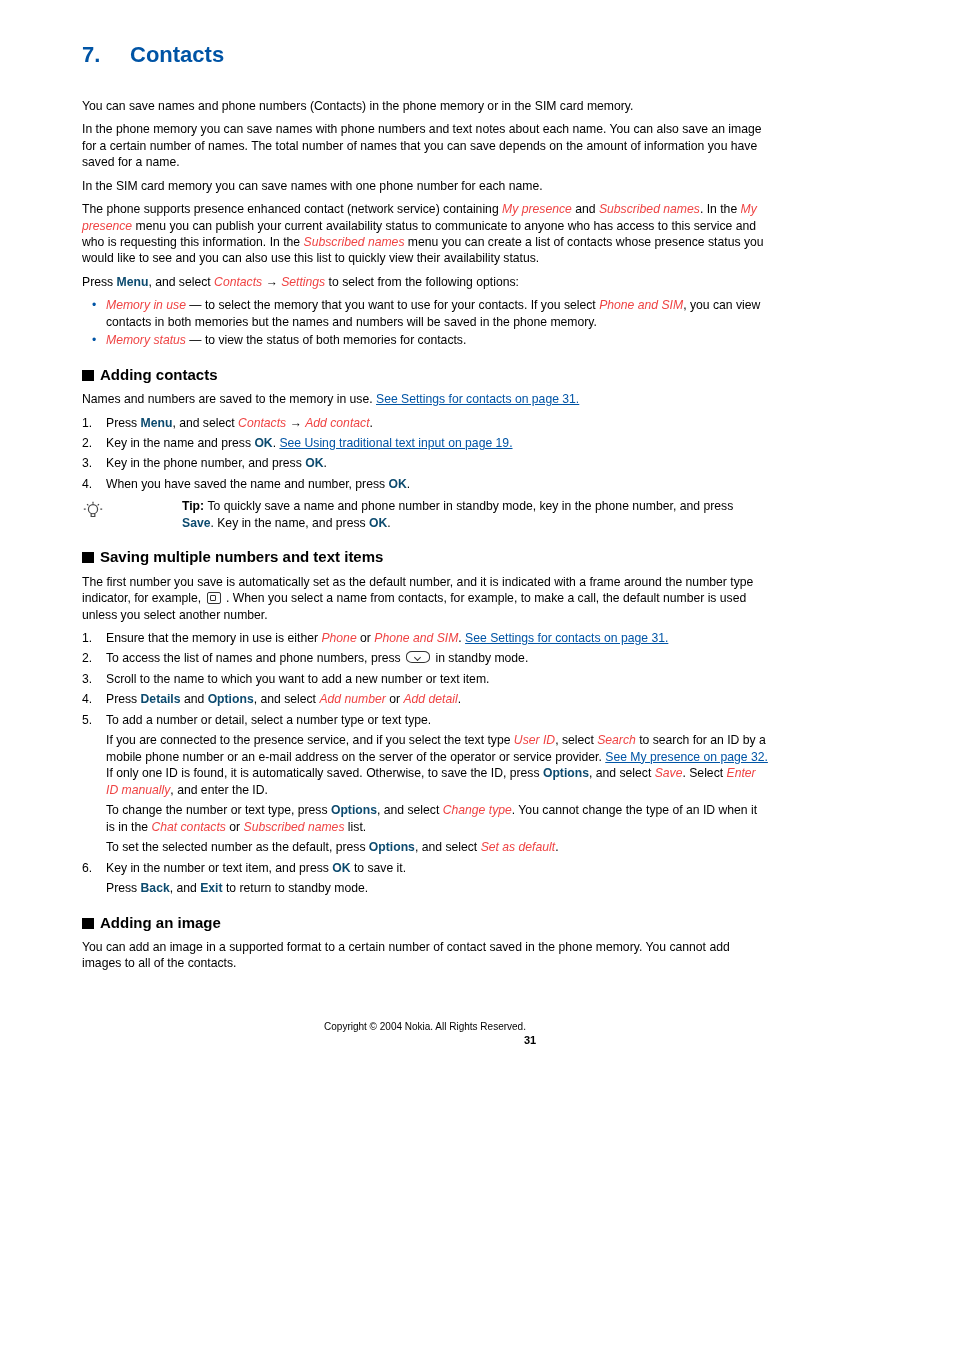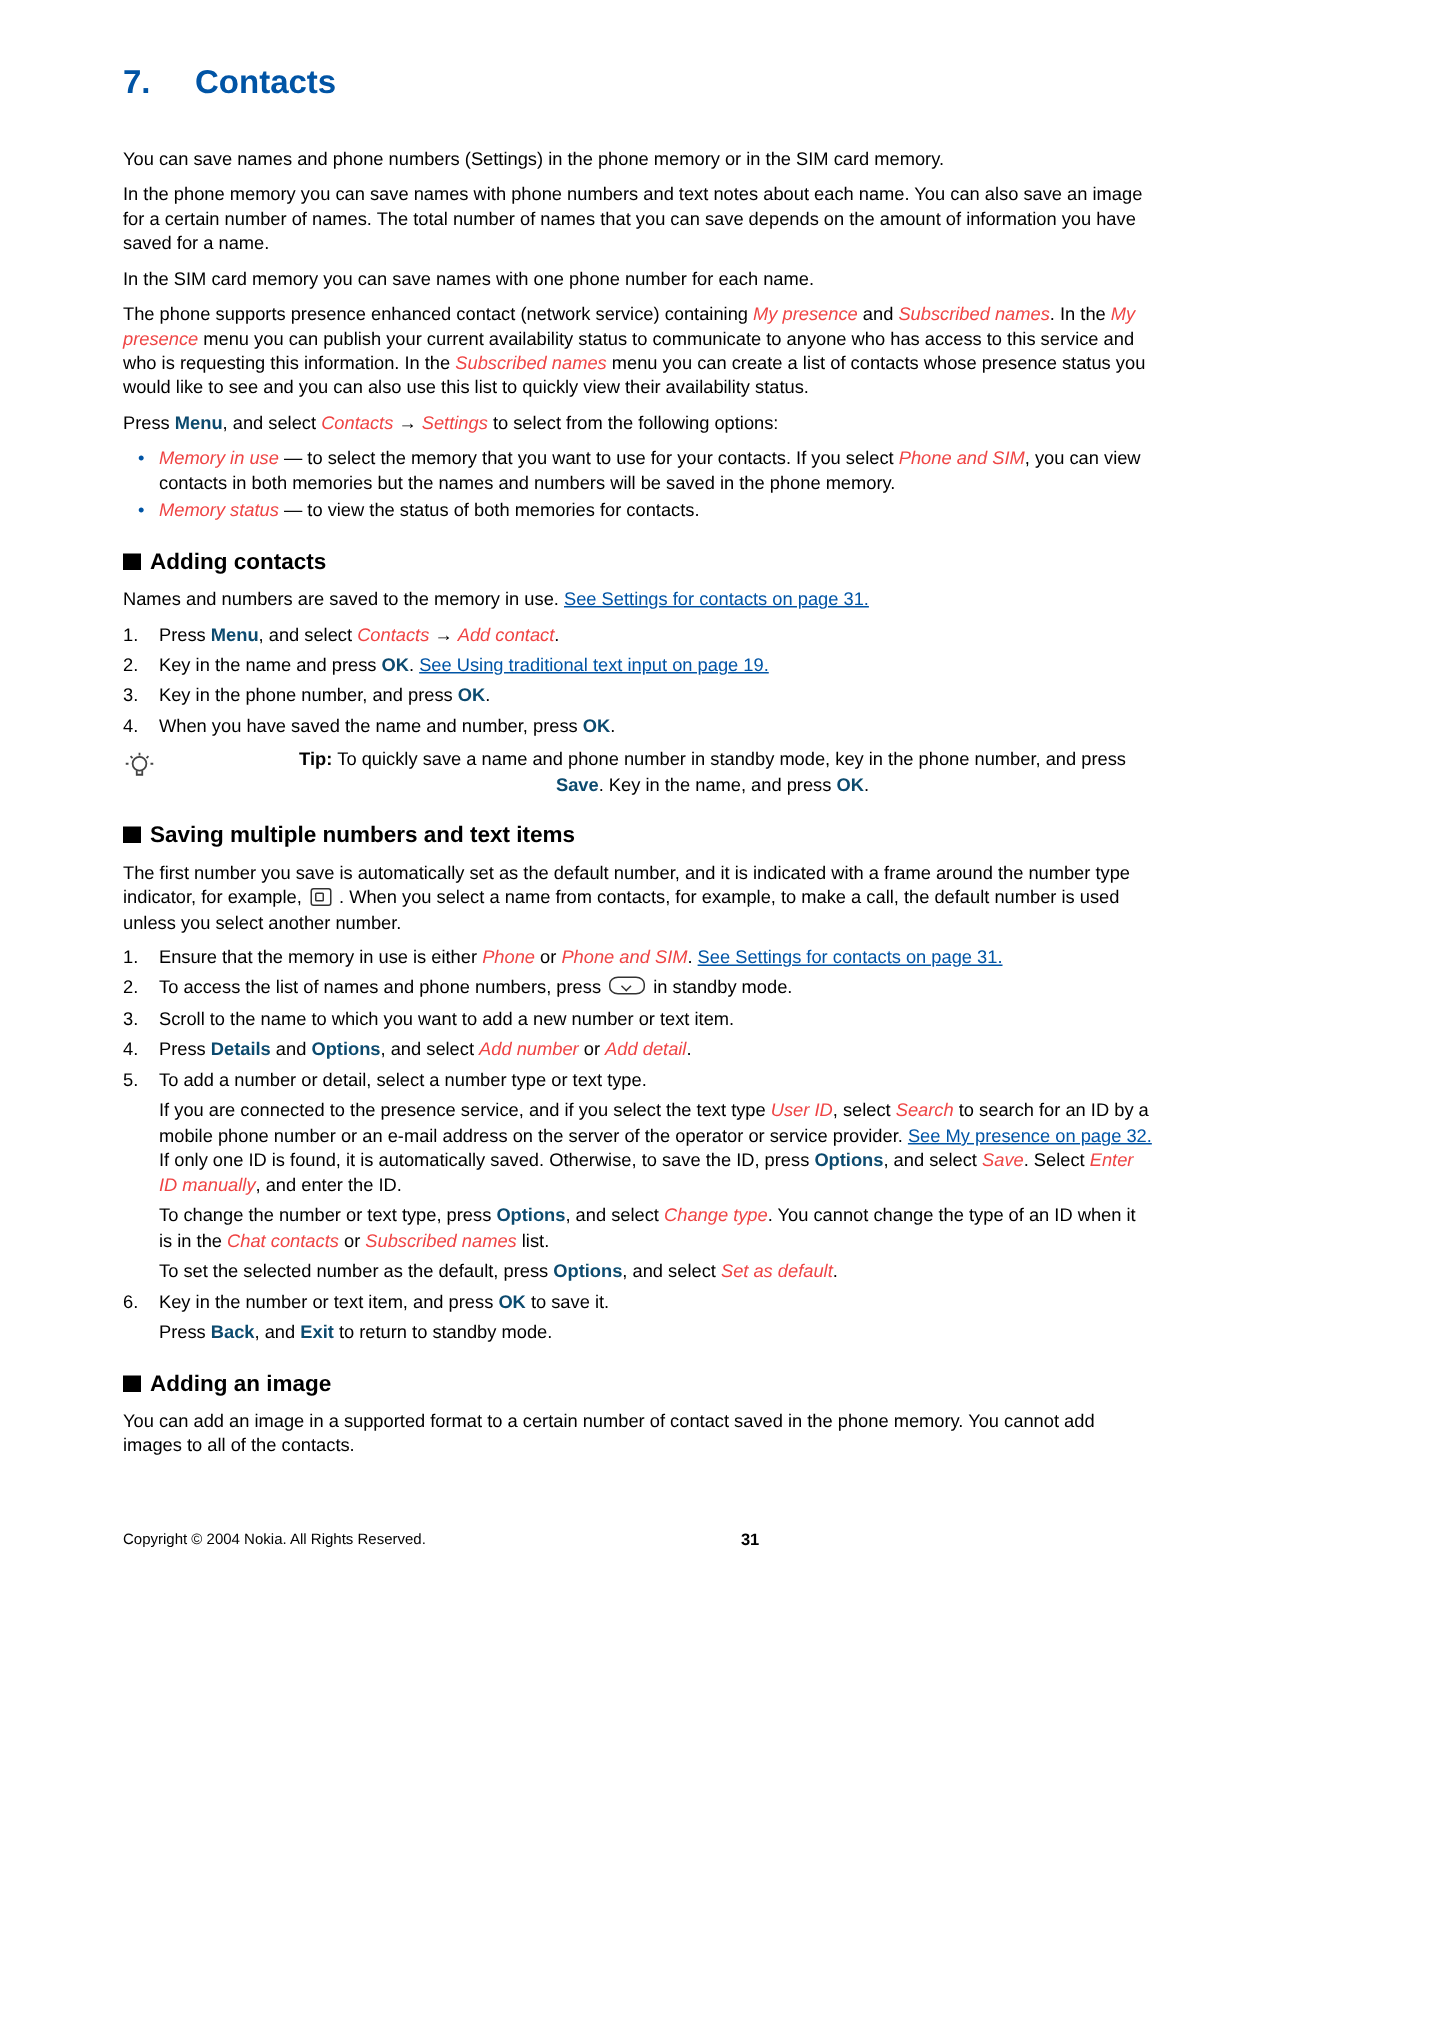--- a/index.html
+++ b/index.html
@@ -65,21 +65,21 @@
     position: relative;
   }
   ol.steps > li::before {
     content: counter(step) ".";
     position: absolute;
     left: 0;
     top: 0;
   }
   ol.steps > li > p.sub { margin: 4px 0 4px 0; }
 
-  .tip-row { display: flex; align-items: flex-start; margin-top: 6px; margin-bottom: 0; text-align: center; }
+  .tip-row { display: flex; align-items: flex-start; margin-top: 6px; margin-bottom: 0; }
   .tip-icon { width: 100px; flex: 0 0 100px; display: flex; align-items: flex-start; padding-top: 2px; }
   .tip-text { flex: 1; }
 
   .icon-box {
     display: inline-block;
     width: 14px;
     height: 12px;
     border: 1px solid #333;
     border-radius: 2px;
     vertical-align: -2px;
@@ -113,37 +113,38 @@
     left: 8px; top: 3px;
     width: 4px; height: 4px;
     border-left: 1px solid #333;
     border-bottom: 1px solid #333;
     transform: rotate(-45deg);
   }
 
   .footer {
     margin-top: 48px;
     display: flex;
-    align-items: flex-start;
+    align-items: center;
     font-size: 10px;
     color: #000;
+    flex-direction: column;
   }
   .footer .cp { flex: 0 0 auto; }
   .footer .pn { margin-left: 210px; font-weight: 700; font-size: 11px; }
 </style>
 </head>
 <body>
 
 <div class="page">
 
   <h1 class="chapter">
     <span class="num">7.</span><span>Contacts</span>
   </h1>
 
-  <p>You can save names and phone numbers (Settings) in the phone memory or in the SIM card memory.</p>
+  <p>You can save names and phone numbers (Contacts) in the phone memory or in the SIM card memory.</p>
   <p>In the phone memory you can save names with phone numbers and text notes about each name. You can also save an image for a certain number of names. The total number of names that you can save depends on the amount of information you have saved for a name.</p>
   <p>In the SIM card memory you can save names with one phone number for each name.</p>
   <p>
     <span>The phone supports presence enhanced contact (network service) containing </span><span class="ital">My presence</span><span> and </span><span class="ital">Subscribed names</span><span>. In the </span><span class="ital">My presence</span><span> menu you can publish your current availability status to communicate to anyone who has access to this service and who is requesting this information. In the </span><span class="ital">Subscribed names</span><span> menu you can create a list of contacts whose presence status you would like to see and you can also use this list to quickly view their availability status.</span>
   </p>
 
   <p>
     <span>Press </span><span class="bold-blue">Menu</span><span>, and select </span><span class="ital">Contacts</span><span class="arrow"> → </span><span class="ital">Settings</span><span> to select from the following options:</span>
   </p>
   <ul class="bullets">

